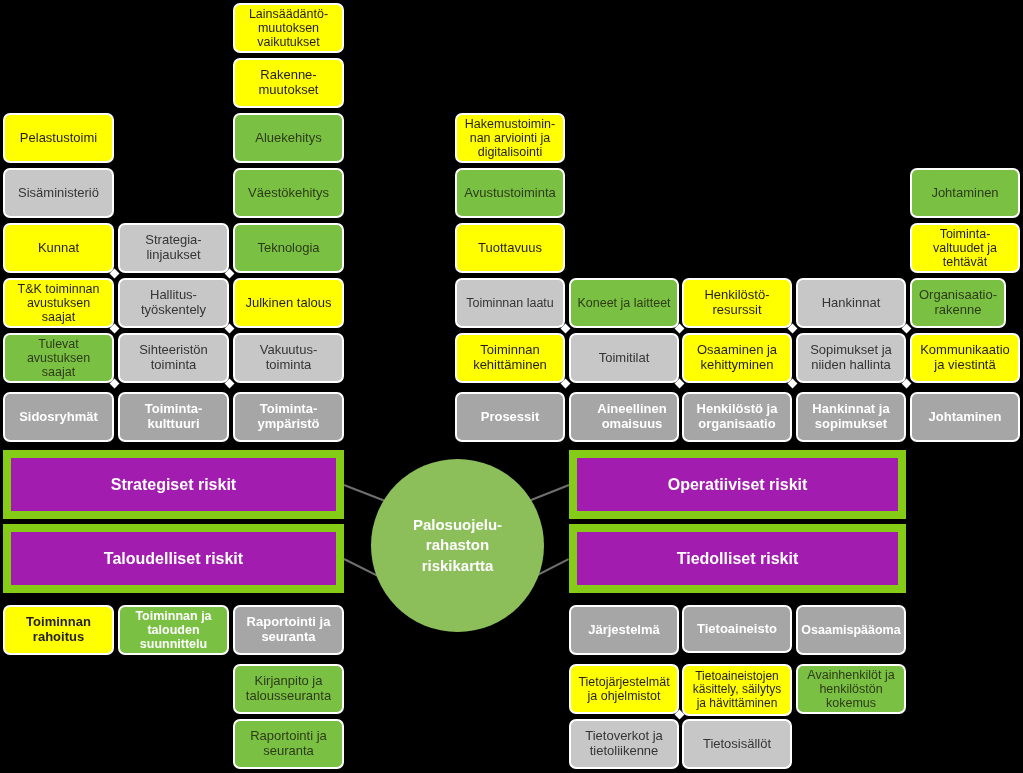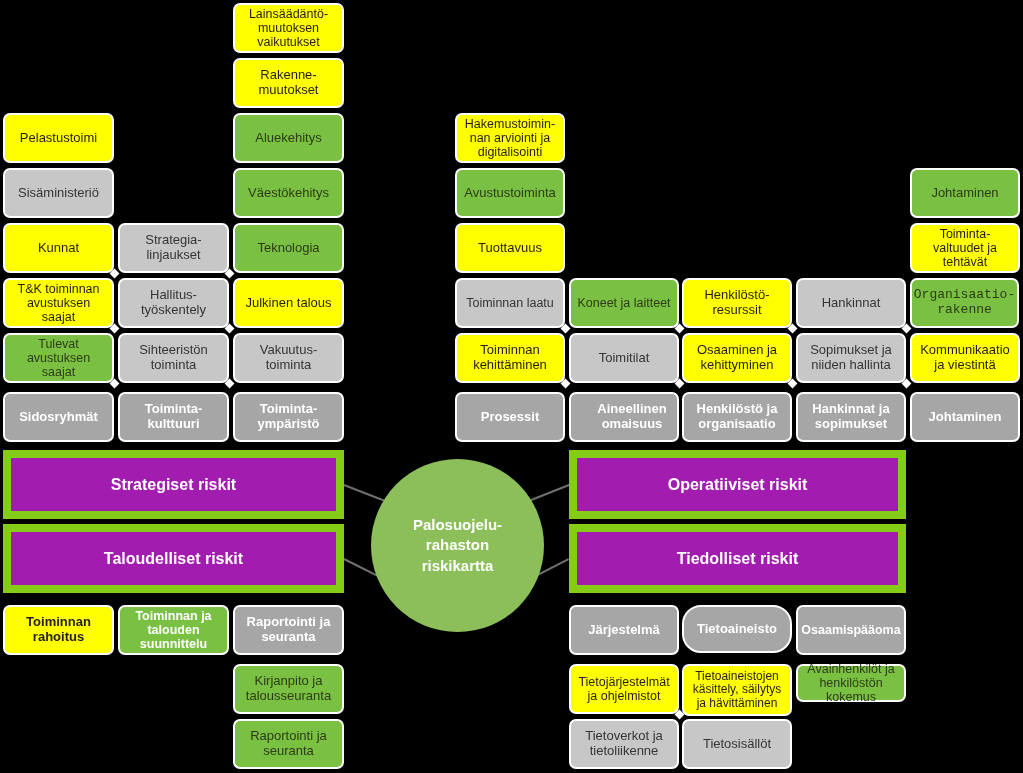--- a/index.html
+++ b/index.html
@@ -131,45 +131,45 @@
 organisaatio</div>
     <div class="box grey" style="left: 796px; top: 278px; width: 110px; height: 50px; font-size: 13px;">Hankinnat</div>
     <div class="box grey" style="left: 796px; top: 333px; width: 110px; height: 50px; font-size: 13px;">Sopimukset ja
 niiden hallinta</div>
     <div class="box dgrey" style="left: 796px; top: 392px; width: 110px; height: 50px; font-size: 13px;">Hankinnat ja
 sopimukset</div>
     <div class="box green" style="left: 910px; top: 168px; width: 110px; height: 50px; font-size: 13px;">Johtaminen</div>
     <div class="box yellow" style="left: 910px; top: 223px; width: 110px; height: 50px; font-size: 12.5px;">Toiminta-
 valtuudet ja
 tehtävät</div>
-    <div class="box green" style="left: 910px; top: 278px; width: 109px; height: 50px; font-size: 13px; font-family: Liberation Mono, monospace;">Organisaatio-
+    <div class="box green" style="left: 910px; top: 278px; width: 96px; height: 50px; font-size: 13px;">Organisaatio-
 rakenne</div>
     <div class="box yellow" style="left: 910px; top: 333px; width: 110px; height: 50px; font-size: 13px;">Kommunikaatio
 ja viestintä</div>
     <div class="box dgrey" style="left: 910px; top: 392px; width: 110px; height: 50px; font-size: 13px;">Johtaminen</div>
     <div class="box yellow" style="left: 3px; top: 605px; width: 111px; height: 50px; font-size: 13px; font-weight: bold;">Toiminnan
 rahoitus</div>
     <div class="box green" style="left: 118px; top: 605px; width: 111px; height: 50px; font-size: 12.5px; font-weight: bold; color: rgb(255, 255, 255);">Toiminnan ja
 talouden
 suunnittelu</div>
     <div class="box dgrey" style="left: 233px; top: 605px; width: 111px; height: 50px; font-size: 13px;">Raportointi ja
 seuranta</div>
     <div class="box green" style="left: 233px; top: 664px; width: 111px; height: 50px; font-size: 13px;">Kirjanpito ja
 talousseuranta</div>
     <div class="box green" style="left: 233px; top: 719px; width: 111px; height: 50px; font-size: 13px;">Raportointi ja
 seuranta</div>
     <div class="box dgrey" style="left: 569px; top: 605px; width: 110px; height: 50px; font-size: 13px;">Järjestelmä</div>
-    <div class="box dgrey" style="left: 682px; top: 605px; width: 110px; height: 48px; font-size: 13px; border-radius: 19px;">Tietoaineisto</div>
+    <div class="box dgrey" style="left: 682px; top: 605px; width: 110px; height: 48px; font-size: 13px;">Tietoaineisto</div>
     <div class="box dgrey" style="left: 796px; top: 605px; width: 110px; height: 50px; font-size: 12.5px;">Osaamispääoma</div>
     <div class="box yellow" style="left: 569px; top: 664px; width: 110px; height: 50px; font-size: 12.5px;">Tietojärjestelmät
 ja ohjelmistot</div>
     <div class="box yellow" style="left: 682px; top: 664px; width: 110px; height: 52px; font-size: 12px;">Tietoaineistojen
 käsittely, säilytys
 ja hävittäminen</div>
-    <div class="box green" style="left: 796px; top: 664px; width: 110px; height: 38px; font-size: 12.5px;">Avainhenkilöt ja
+    <div class="box green" style="left: 796px; top: 664px; width: 110px; height: 50px; font-size: 12.5px;">Avainhenkilöt ja
 henkilöstön
 kokemus</div>
     <div class="box grey" style="left: 569px; top: 719px; width: 110px; height: 50px; font-size: 13px;">Tietoverkot ja
 tietoliikenne</div>
     <div class="box grey" style="left: 682px; top: 719px; width: 110px; height: 50px; font-size: 13px; border-radius: 7px;">Tietosisällöt</div>
     <div class="circle" style="left: 371px; top: 459px; width: 173px; height: 173px;">Palosuojelu-
 rahaston
 riskikartta</div>
     <div class="diamond" style="left: 111px; top: 270px;"></div>
     <div class="diamond" style="left: 111px; top: 325px;"></div>

